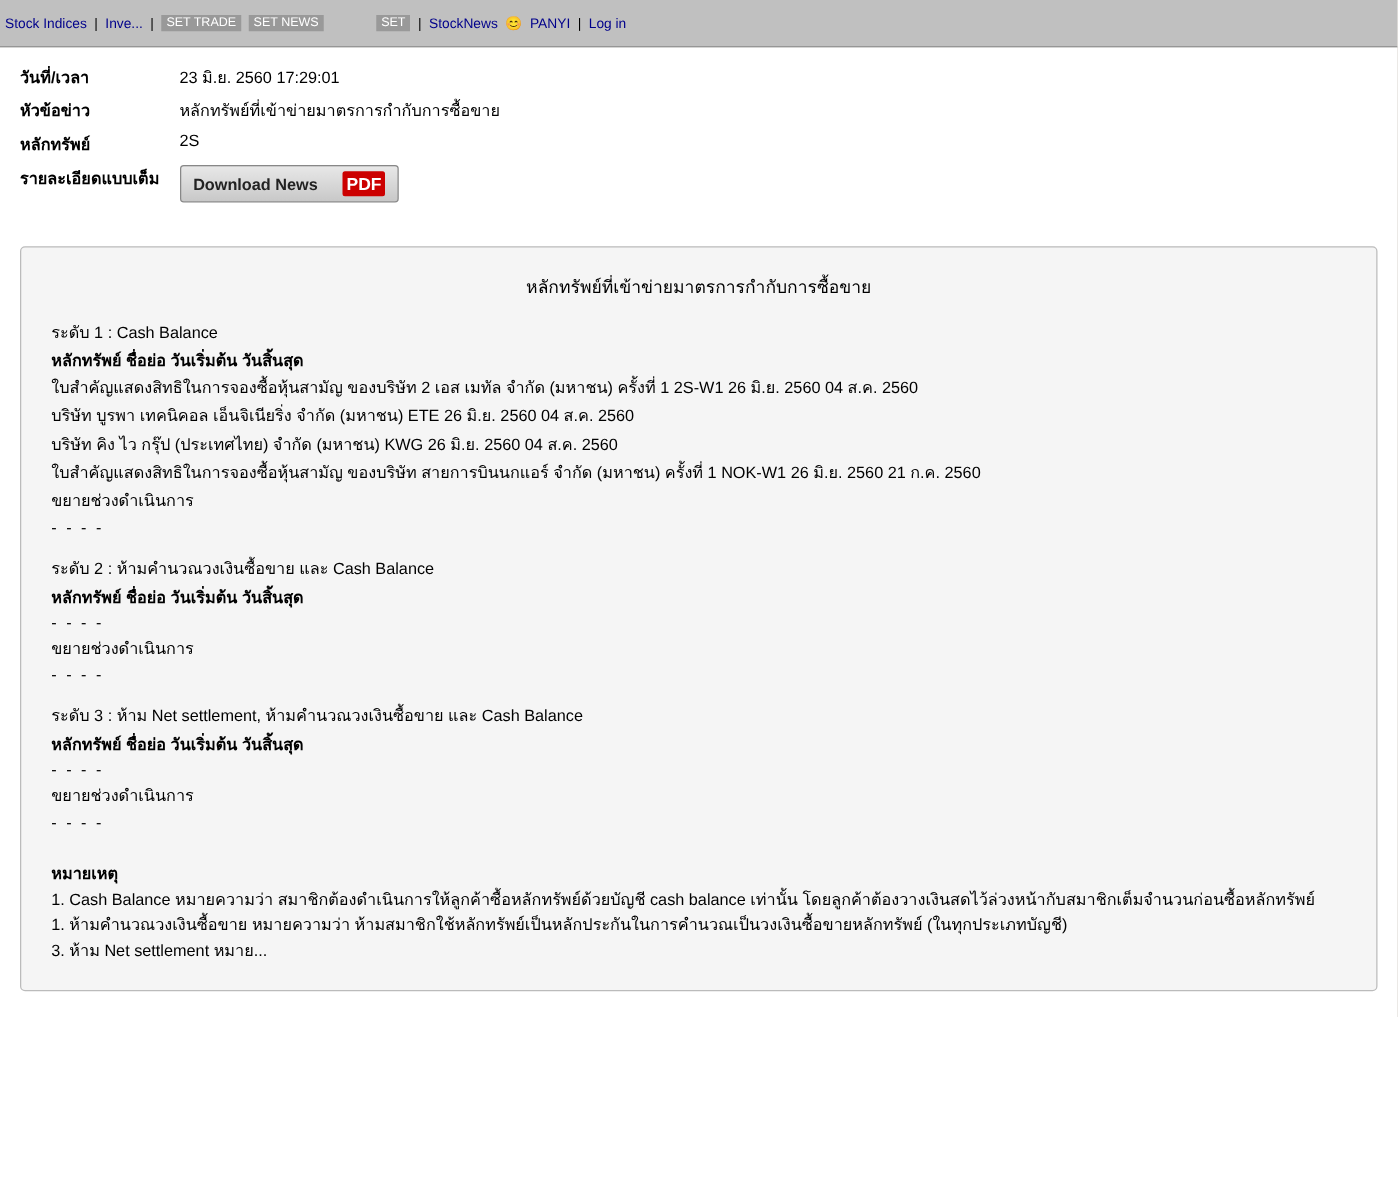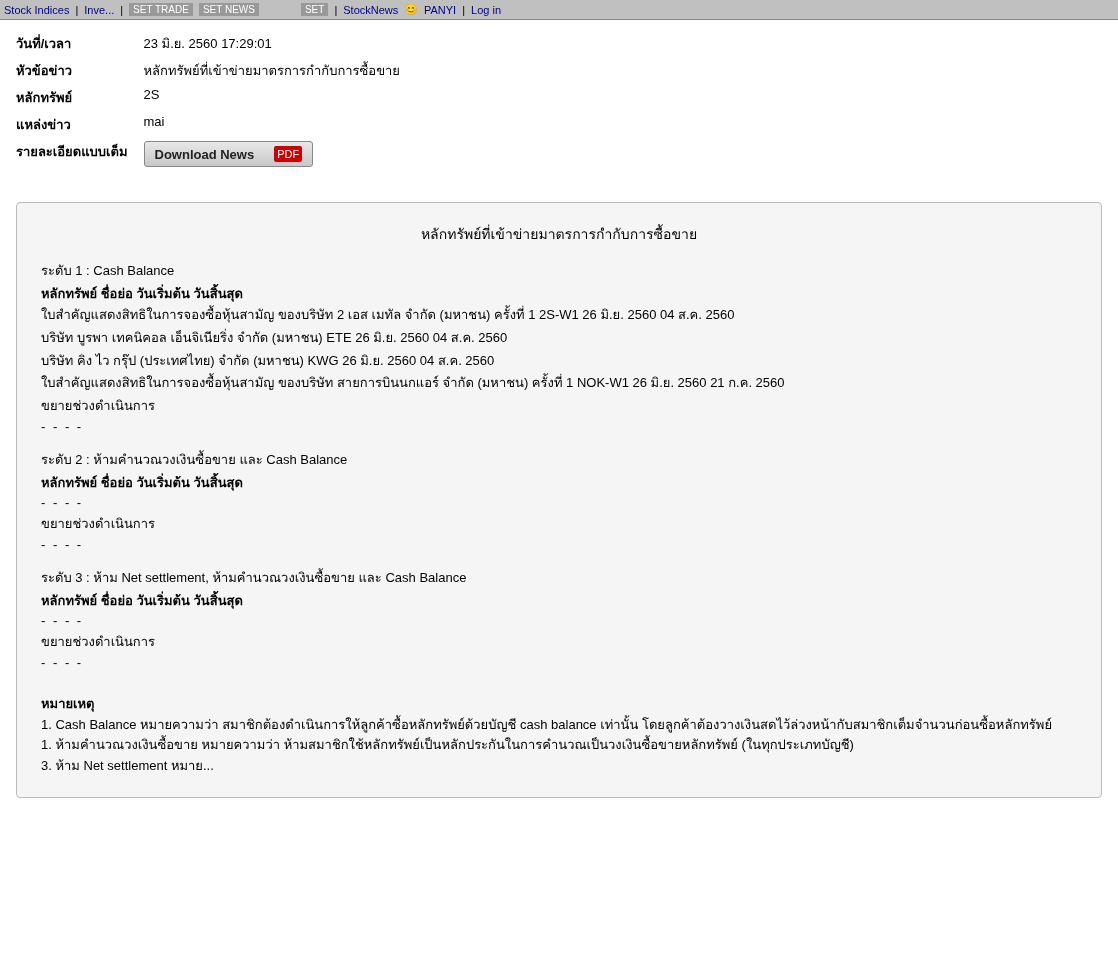--- a/index.html
+++ b/index.html
@@ -11,21 +11,21 @@
     }
 
     .top-bar {
       background: #c0c0c0;
       border-bottom: 1px solid #888;
       padding: 2px 4px;
       font-size: 11px;
       display: flex;
       align-items: center;
       gap: 6px;
-      height: 20px;
+      height: 38px;
     }
 
     .top-bar a {
       color: #00008b;
       text-decoration: none;
       font-size: 11px;
     }
 
     .content-area {
       background: #fff;
@@ -61,22 +61,22 @@
       cursor: pointer;
       font-size: 13px;
       font-weight: bold;
       color: #222;
       text-decoration: none;
     }
 
     .pdf-icon {
       background: #cc0000;
       color: white;
-      font-size: 11px;
-      font-weight: normal;
+      font-size: 14px;
+      font-weight: bold;
       padding: 2px 3px;
       border-radius: 2px;
       letter-spacing: 0;
     }
 
     .main-box {
       border: 1px solid #bbb;
       border-radius: 4px;
       background: #f5f5f5;
       padding: 20px 24px;
@@ -161,24 +161,20 @@
       <td class="label">วันที่/เวลา</td>
       <td>23 มิ.ย. 2560 17:29:01</td>
     </tr>
     <tr>
       <td class="label">หัวข้อข่าว</td>
       <td>หลักทรัพย์ที่เข้าข่ายมาตรการกำกับการซื้อขาย</td>
     </tr>
     <tr>
       <td class="label">หลักทรัพย์</td>
       <td>2S</td>
-    </tr>
-    <tr>
-      <td class="label">แหล่งข่าว</td>
-      <td>mai</td>
     </tr>
     <tr>
       <td class="label">รายละเอียดแบบเต็ม</td>
       <td>
         <button class="download-btn">
           <span>Download News</span>
           <span class="pdf-icon">PDF</span>
         </button>
       </td>
     </tr>

